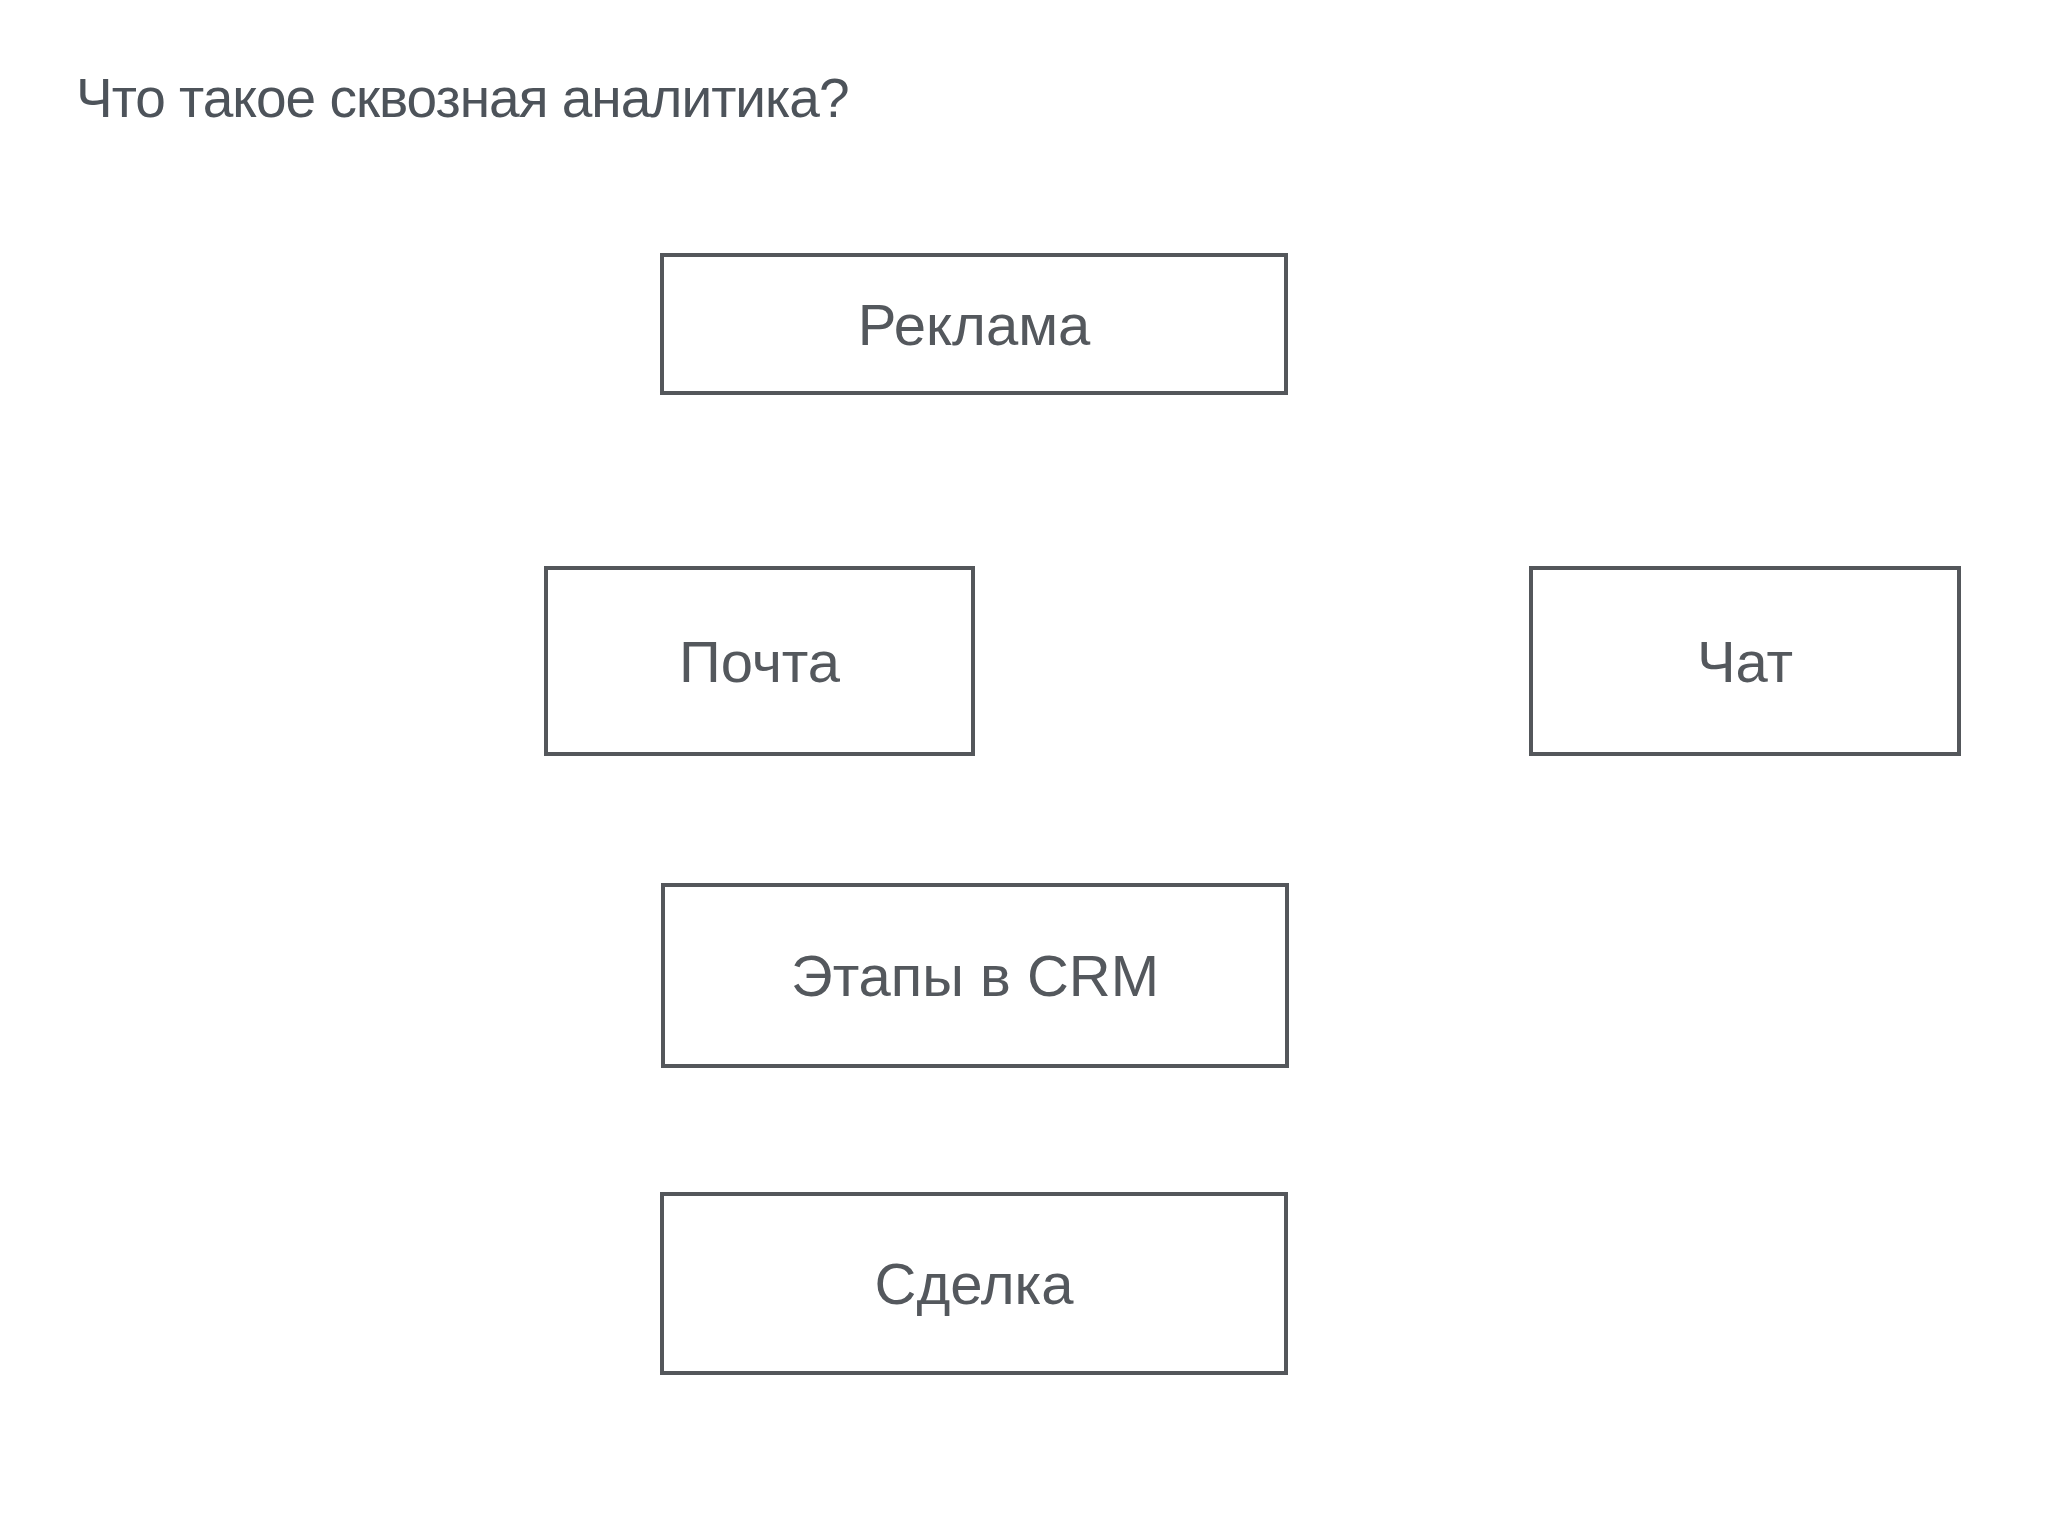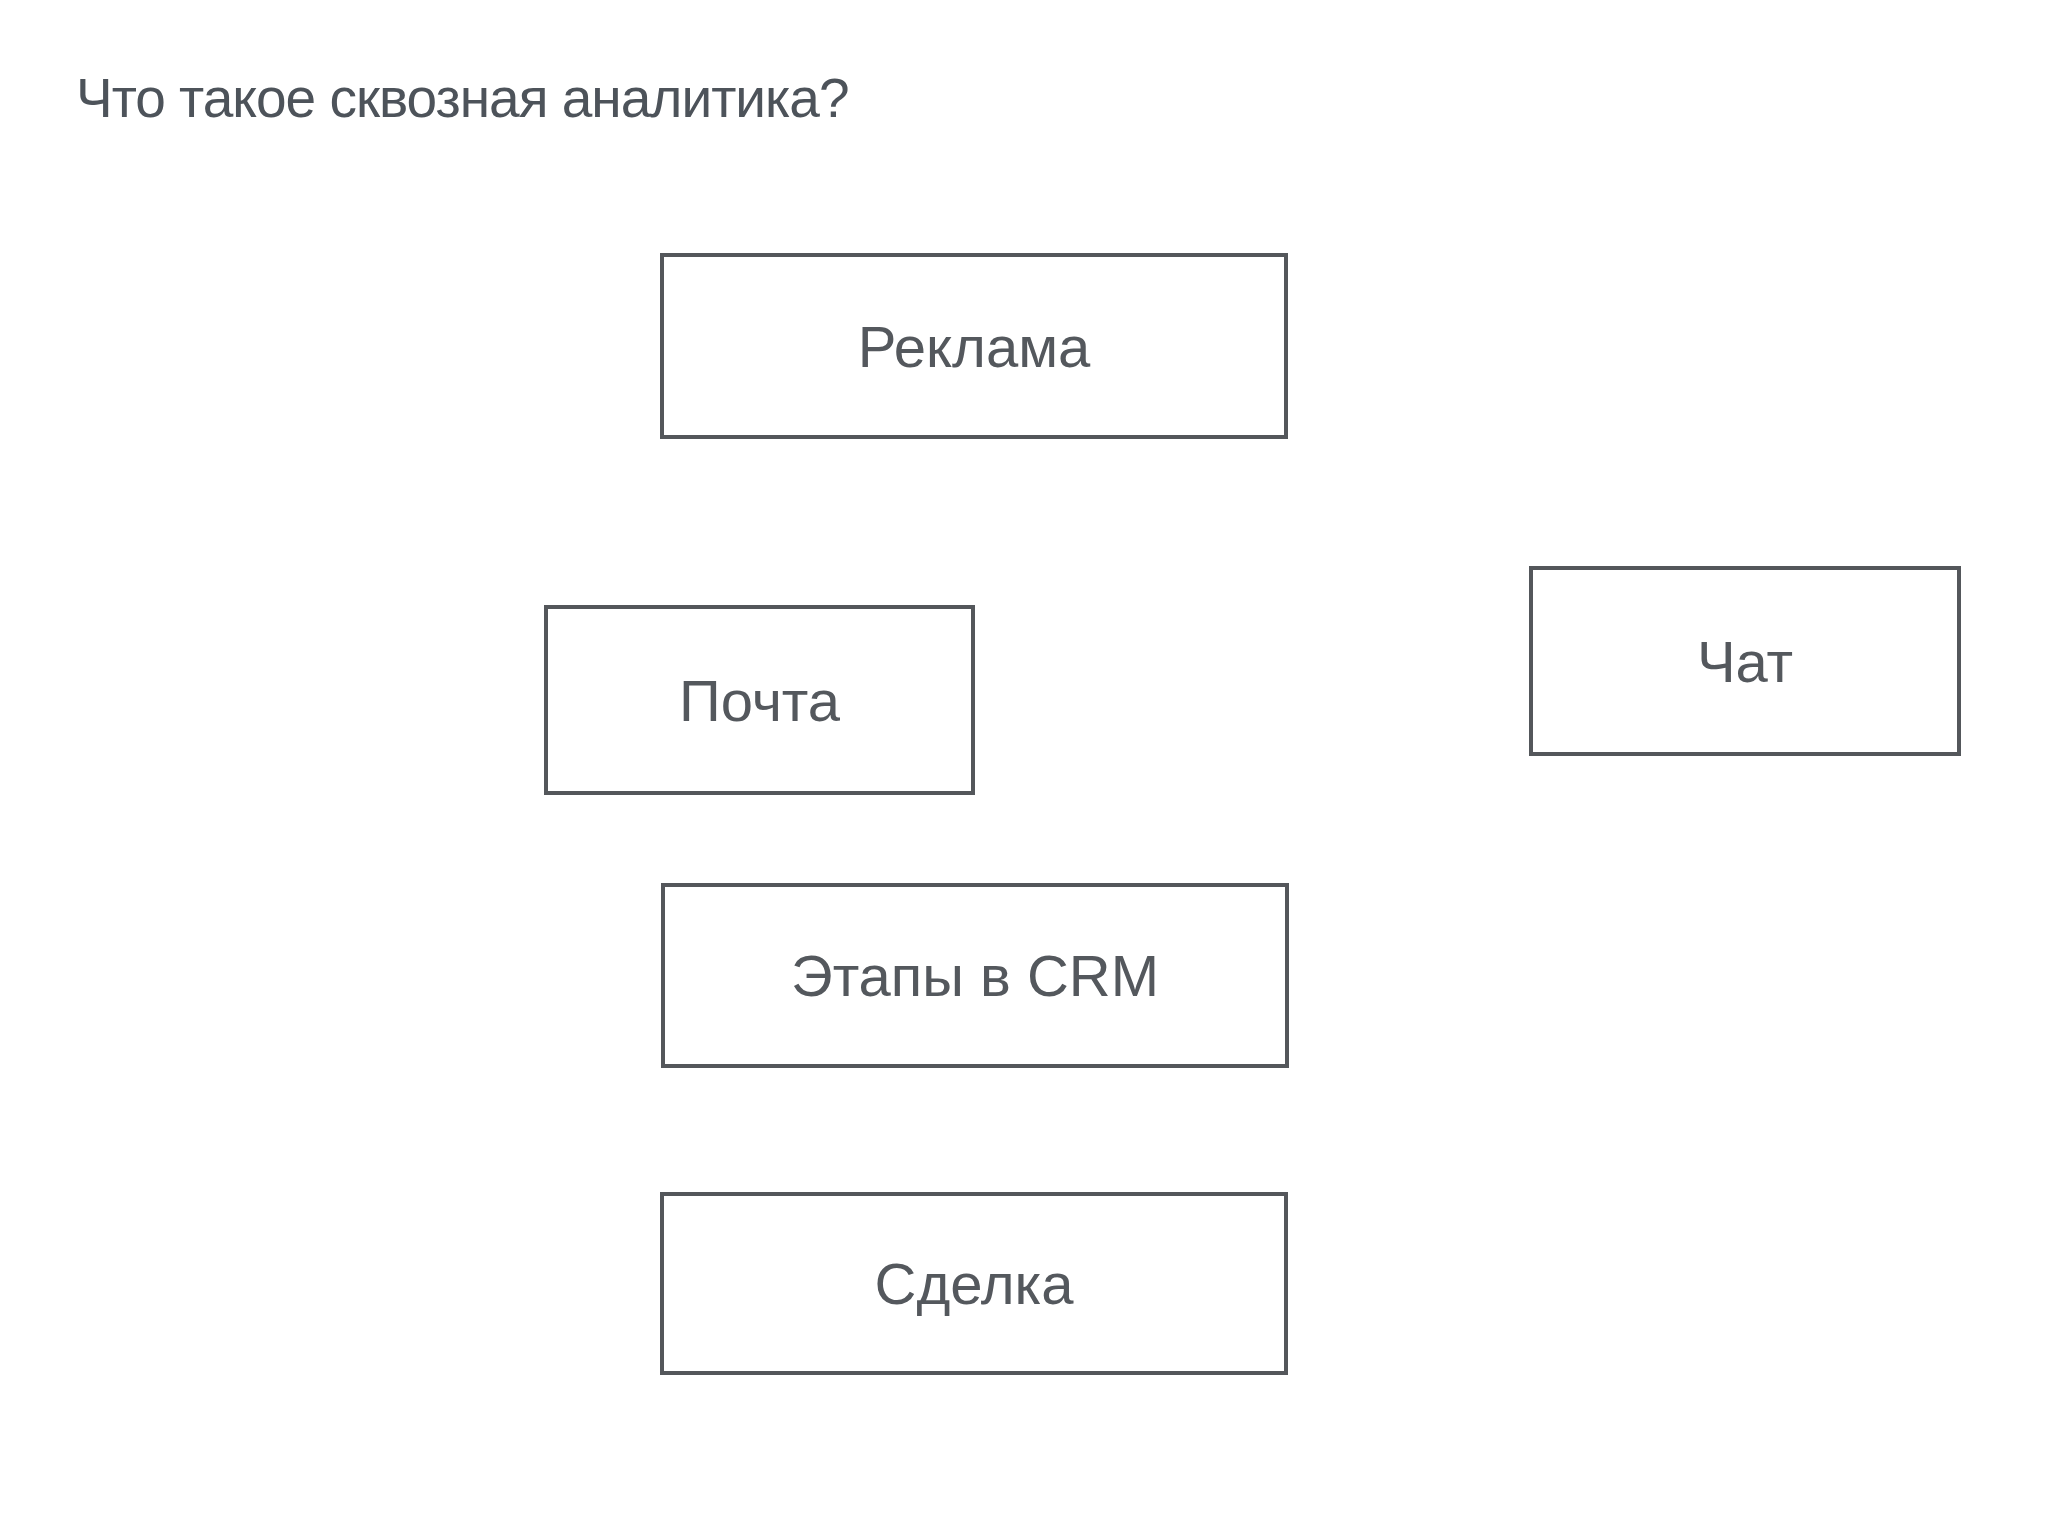--- a/index.html
+++ b/index.html
@@ -36,23 +36,23 @@
     align-items: center;
     justify-content: center;
   }
   .box-label {
     font-size: 58px;
     font-weight: 400;
     color: var(--text-color, #54585d);
     white-space: nowrap;
   }
   
-  .box-reklama { left: 660px;  top: 253px;  width: 628px; height: 186px; }
+  .box-reklama { left: 660px;  top: 253px;  width: 628px; height: 142px; }
   .box-zvonok  { left: 52px;   top: 566px;  width: 431px; height: 190px; }
-  .box-pochta  { left: 544px;  top: 566px;  width: 431px; height: 190px; margin-top: 39px; }
+  .box-pochta  { left: 544px;  top: 566px;  width: 431px; height: 190px; }
   .box-forma   { left: 1037px; top: 566px;  width: 431px; height: 190px; }
   .box-chat    { left: 1529px; top: 566px;  width: 432px; height: 190px; }
   .box-etapy   { left: 661px;  top: 883px;  width: 628px; height: 185px; }
   .box-sdelka  { left: 660px;  top: 1192px; width: 628px; height: 183px; }
 </style>
 </head>
 <body>
 
 <div class="canvas" style="--bg: #ffffff; --title-color: #4d535a; --border-color: #54575b; --text-color: #54585d;">
 

